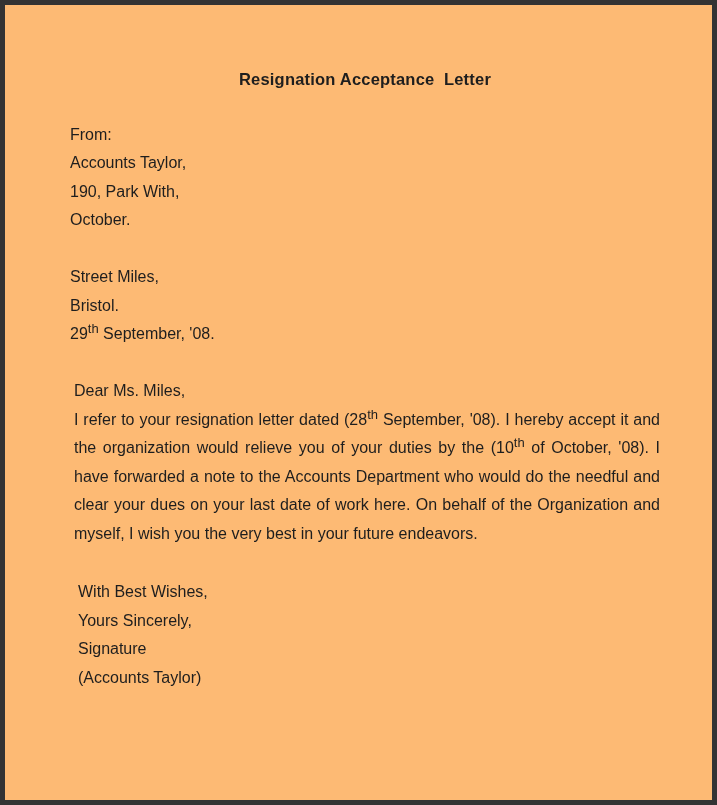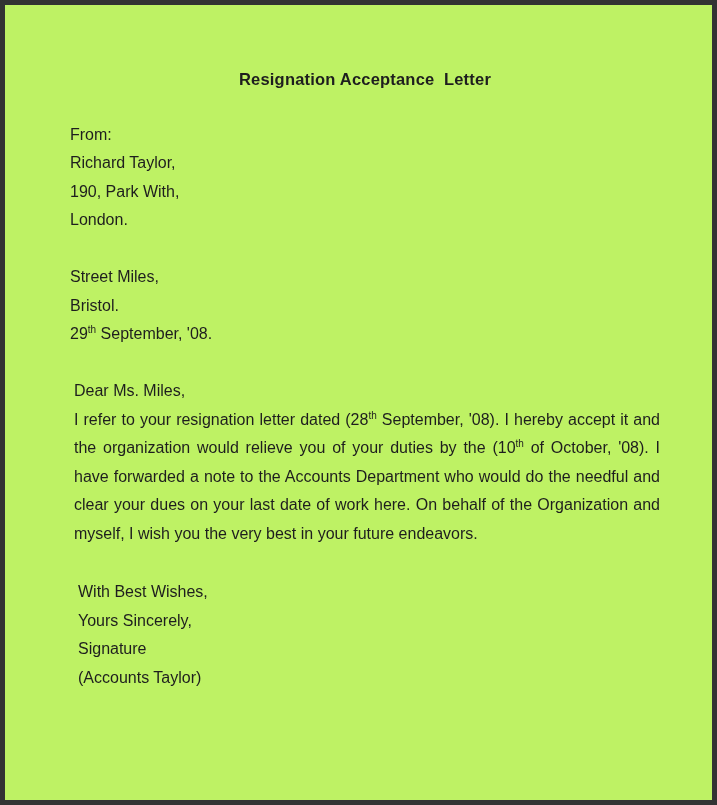--- a/index.html
+++ b/index.html
@@ -5,21 +5,21 @@
   html, body {
     margin: 0;
     padding: 0;
     background: #fdfdfd;
   }
   .frame {
     box-sizing: border-box;
     width: 717px;
     height: 805px;
     border: 5px solid #333333;
-    background: #bef264;
+    background: #fdba74;
     padding: 60px 52px 0 65px;
     font-family: "Liberation Sans", "DejaVu Sans", sans-serif;
     font-size: 16px;
     line-height: 28.5px;
     color: #1e1e1e;
     overflow: hidden;
   }
   .title {
     margin: 0 0 27px 0;
     font-size: 16.5px;
@@ -37,40 +37,40 @@
   .para-block {
     margin: 0 0 30px 4px;
   }
   .para-block p {
     margin: 0;
   }
   .body-par {
     text-align: justify;
   }
   sup {
-    font-size: 10px;
+    font-size: 13px;
     line-height: 0;
     vertical-align: super;
   }
   .closing {
     margin: 8px;
   }
 </style>
 </head>
 <body>
 
 <div class="frame">
 
   <h1 class="title">Resignation Acceptance  Letter</h1>
 
   <div class="block">
     <p>From:</p>
-    <p>Richard Taylor,</p>
+    <p>Accounts Taylor,</p>
     <p>190, Park With,</p>
-    <p>London.</p>
+    <p>October.</p>
   </div>
 
   <div class="block">
     <p>Street Miles,</p>
     <p>Bristol.</p>
     <p><span>29</span><sup>th</sup><span> September, '08.</span></p>
   </div>
 
   <div class="para-block">
     <p>Dear Ms. Miles,</p>

